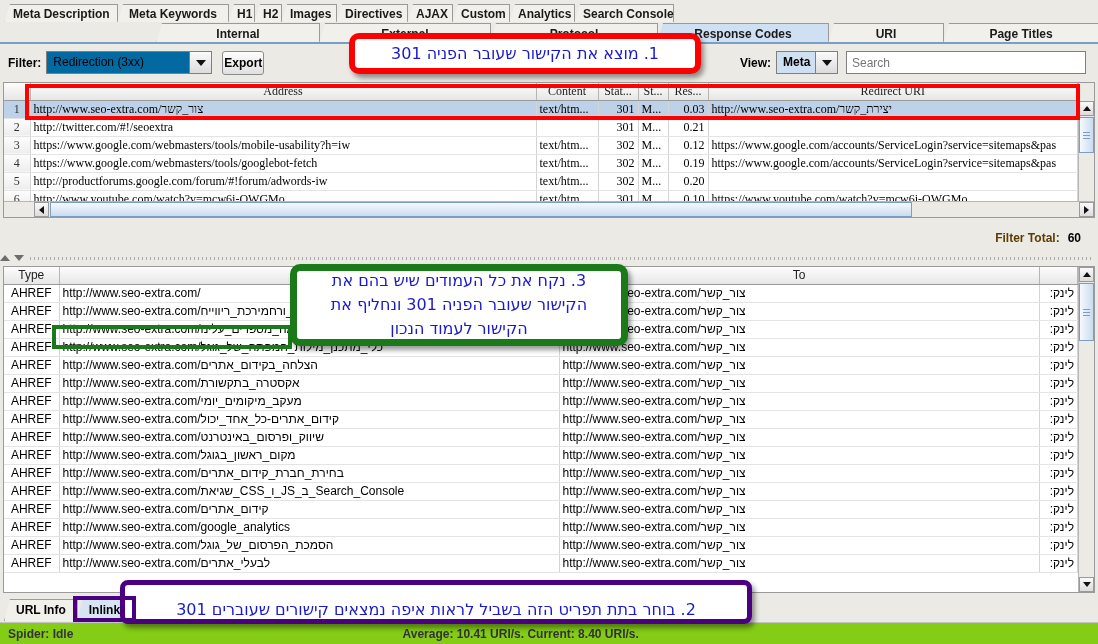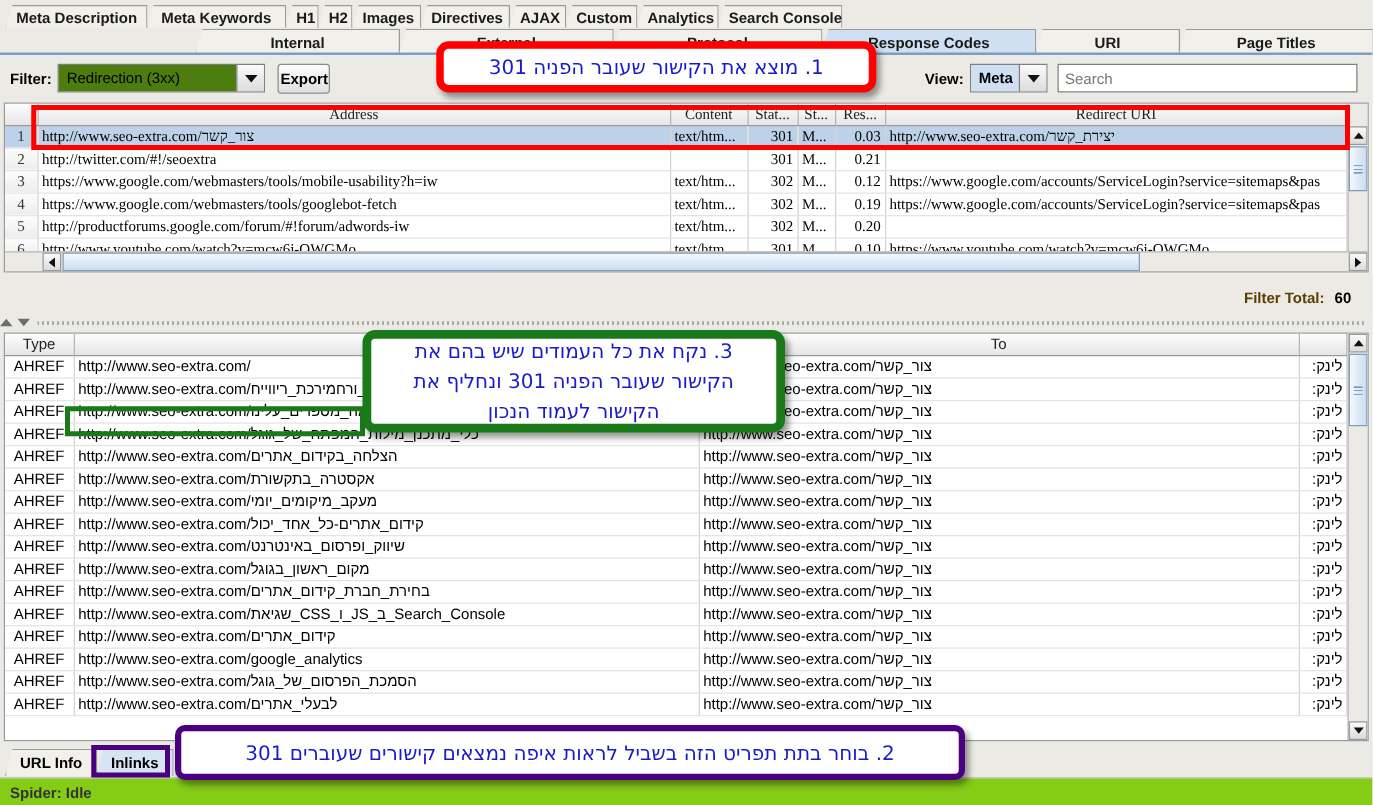--- a/index.html
+++ b/index.html
@@ -56,21 +56,21 @@
     background: #eceae4;
     display: flex; align-items: center;
   }
   .tb-label { font-size: 12px; font-weight: bold; margin-left: 8px; margin-right: 5px; }
   .combo {
     height: 23px; display: flex; align-items: stretch;
     border: 1px solid #7f7f7f; background: #fff;
   }
   .combo .val {
     min-width: 0; padding: 0 6px; line-height: 21px;
-    font-size: 12px; background: #4d7c0f; white-space: nowrap;
+    font-size: 12px; background: #0369a1; white-space: nowrap;
   }
   .combo .arrowbtn {
     width: 22px; background: linear-gradient(#fafafa,#dcdcdc);
     border-left: 1px solid #7f7f7f;
     display: flex; align-items: center; justify-content: center;
   }
   .caret { width: 0; height: 0; border-left: 5px solid transparent; border-right: 5px solid transparent; border-top: 6px solid #111; }
   .filter-combo .val { width: 142px; }
   .btn {
     height: 24px; padding: 0 1px; margin-left: 10px;
@@ -237,23 +237,23 @@
     left: 349px; top: 33px; width: 352px; height: 41px;
     border: 6px solid #f00; border-radius: 10px;
     font-size: 16px; padding: 0 8px;
   }
   #callout-green {
     left: 290px; top: 264px; width: 338px; height: 82px;
     border: 7px solid #1a7a1a; border-radius: 10px;
     font-size: 16px; line-height: 24px; padding: 0 22px;
   }
   #callout-purple {
-    left: 140px; top: 580px; width: 632px; height: 44px;
+    left: 120px; top: 580px; width: 632px; height: 44px;
     border: 5px solid #4b0082; border-radius: 8px;
-    font-size: 16px; padding: 0 12px;
+    font-size: 16px; padding: 0 12px; align-items: flex-end;
   }
 
   
   .hl-rect { position: absolute; border: 4px solid #ff0000; z-index: 30; pointer-events:none; }
   #hl-top-row { left: 25px; top: 84px; width: 1055px; height: 36px; }
 
   .hl-green { position: absolute; border: 4px solid #1a7a1a; z-index: 30; pointer-events:none; }
   #hl-inlink-row { left: 52px; top: 325px; width: 240px; height: 24px; }
 
   .hl-purple { position: absolute; border: 4px solid #4b0082; z-index: 45; pointer-events:none; }
@@ -556,20 +556,21 @@
     </div>
   </div>
 
   <div class="bottabs" id="bottabs">
       <div class="bottab">URL Info</div>
       <div class="bottab sel">Inlinks</div>
     </div>
 
   <div class="statusbar">
     <span class="sb-left">Spider: Idle</span>
+    <span class="sb-center">Average: 10.41 URI/s. Current: 8.40 URI/s.</span>
     <span class="sb-right"></span>
   </div>
 
   <div class="hl-rect" id="hl-top-row"></div>
   <div class="hl-green" id="hl-inlink-row"></div>
   <div class="hl-purple" id="hl-inlinks-tab"></div>
 
   <div class="callout" id="callout-red">
     <span>1. מוצא את הקישור שעובר הפניה 301</span>
   </div>

